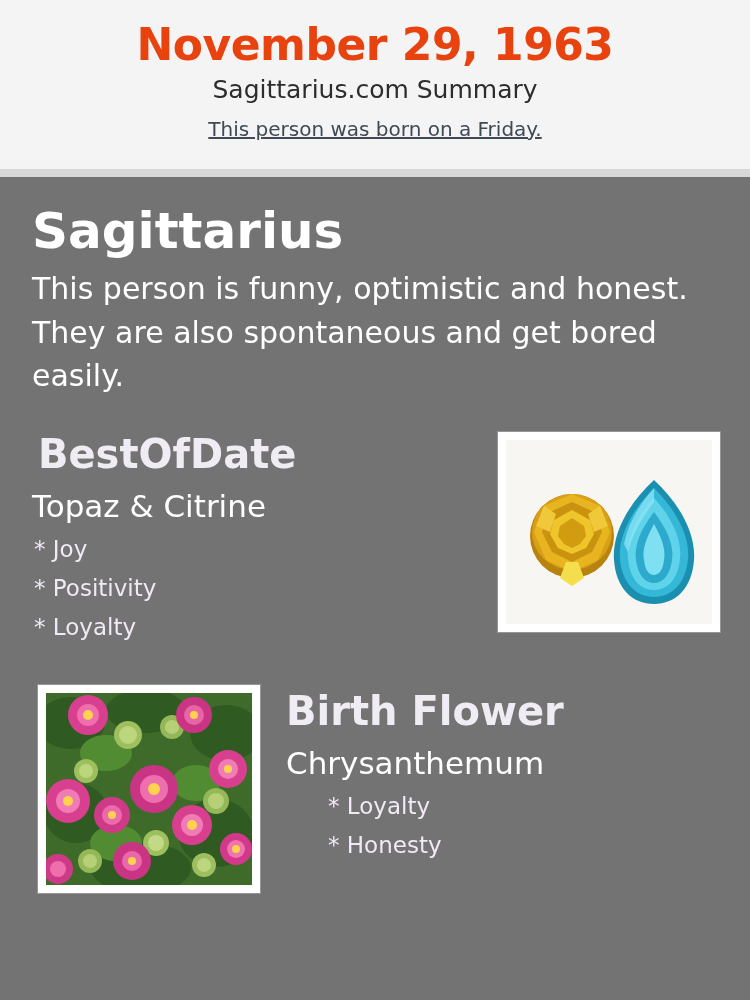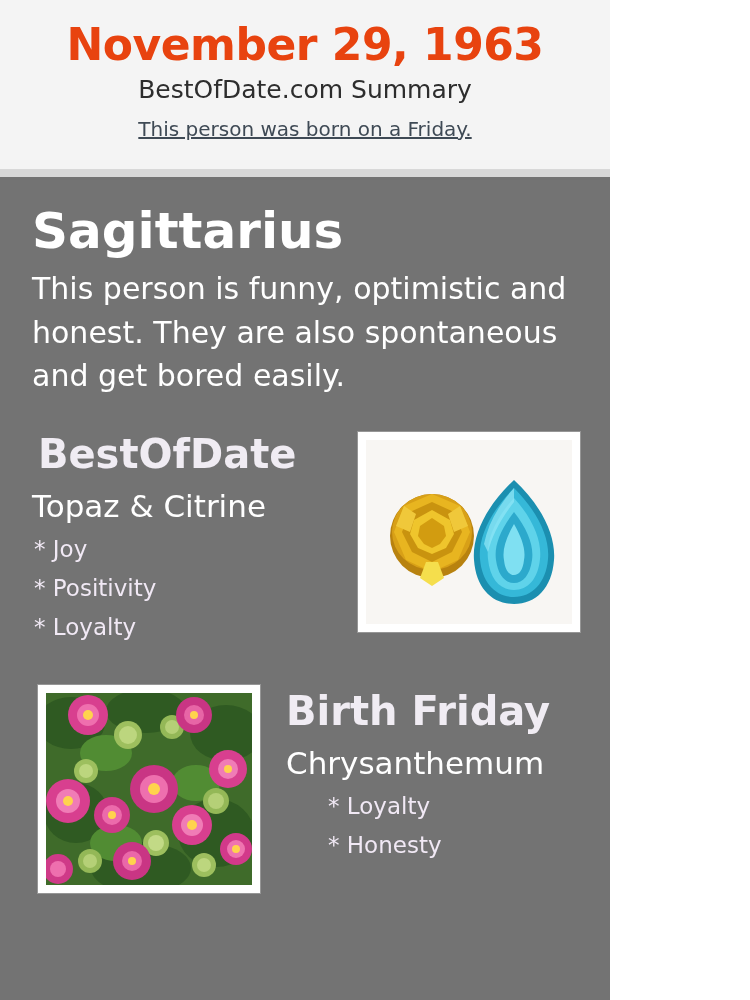--- a/index.html
+++ b/index.html
@@ -8,21 +8,21 @@
   }
   body {
     width: 750px;
     height: 1000px;
     background: #ffffff;
     font-family: "DejaVu Sans", sans-serif;
     overflow: hidden;
   }
   .page {
     position: relative;
-    width: 610px;
+    width: 750px;
     height: 1000px;
     background: #6a1b9a;
     display: flex;
     flex-direction: column;
   }
 
   
   .header {
     background: #f4f4f4;
     padding: 22px 20px 16px 20px;
@@ -162,21 +162,21 @@
     margin-left: 46px;
   }
 </style>
 </head>
 <body>
 
 <div class="page">
 
   <div class="header">
     <div class="header-date">November 29, 1963</div>
-    <div class="header-site">BestOfDate.com Summary</div>
+    <div class="header-site">Sagittarius.com Summary</div>
     <div class="header-sub">This person was born on a Friday.</div>
   </div>
   <div class="header-rule"></div>
 
   <div class="body">
 
     <div class="sign-name">Sagittarius</div>
     <div class="sign-desc">This person is funny, optimistic and honest. They are also spontaneous and get bored easily.</div>
 
     <div class="stone-row">
@@ -300,21 +300,21 @@
             </g>
             <g>
               <circle cx="12" cy="176" r="15" fill="#cf3a88"></circle>
               <circle cx="12" cy="176" r="8" fill="#ee6fae"></circle>
             </g>
           </g>
         </svg>
       </div>
 
       <div class="flower-text">
-        <div class="block-title">Birth Friday</div>
+        <div class="block-title">Birth Flower</div>
         <div class="block-subtitle">Chrysanthemum</div>
         <div class="trait">* Loyalty</div>
         <div class="trait">* Honesty</div>
       </div>
     </div>
 
   </div>
 </div>
 
 </body></html>

